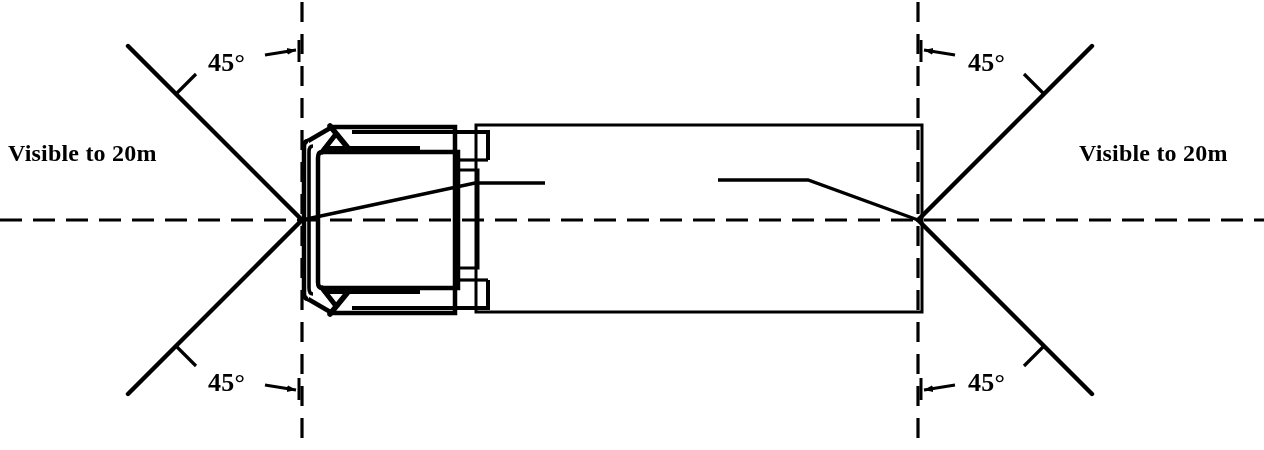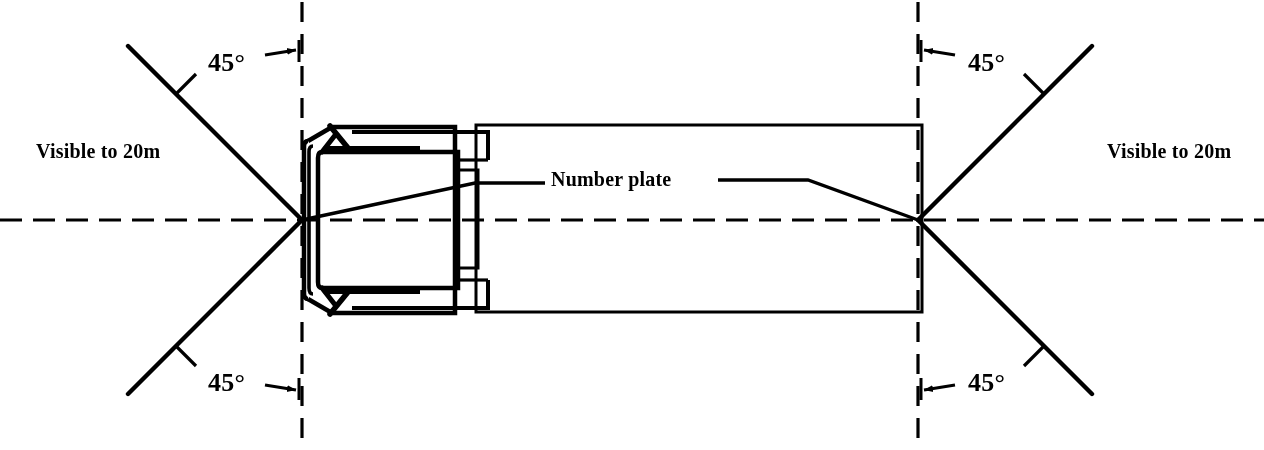--- a/index.html
+++ b/index.html
@@ -2,21 +2,21 @@
 <html><head>
 <meta charset="utf-8">
 <style>
   html,body{margin:0;padding:0;background:#ffffff;}
   body{width:1264px;height:450px;overflow:hidden;
        font-family:"Liberation Serif", serif;}
   #stage{position:relative;width:1264px;height:450px;background:#fff;}
   svg.layer{position:absolute;left:0;top:0;width:1264px;height:450px;}
   .lbl{position:absolute;font-family:"Liberation Serif", serif;font-weight:bold;
        color:#000;white-space:nowrap;letter-spacing:.2px;}
-  .lbl-vis{font-size:20px;margin-left:28px;}
+  .lbl-vis{font-size:24px;}
   .lbl-ang{font-size:26px;}
   .lbl-np{font-size:20px;}
 </style>
 </head>
 <body>
 
 <div id="stage">
 
   <svg class="layer" viewBox="0 0 1264 450">
     <defs>
@@ -119,21 +119,20 @@
 
     <g>
       <path d="M918,220 L808,180 L718,180" fill="none" stroke="#000" stroke-width="3.4"></path>
     </g>
   </svg>
 
   <div class="lbl lbl-vis" style="left:8px;top:140px;">Visible to 20m</div>
 
   <div class="lbl lbl-vis" style="left:1079px;top:140px;">Visible to 20m</div>
 
-  <div class="lbl lbl-np" style="left:551px;top:168px;">Number plate</div>
 
   <div class="lbl lbl-ang" style="left:208px;top:48px;">45°</div>
 
   <div class="lbl lbl-ang" style="left:208px;top:368px;">45°</div>
 
   <div class="lbl lbl-ang" style="left:968px;top:48px;">45°</div>
 
   <div class="lbl lbl-ang" style="left:968px;top:368px;">45°</div>
 
 </div>

